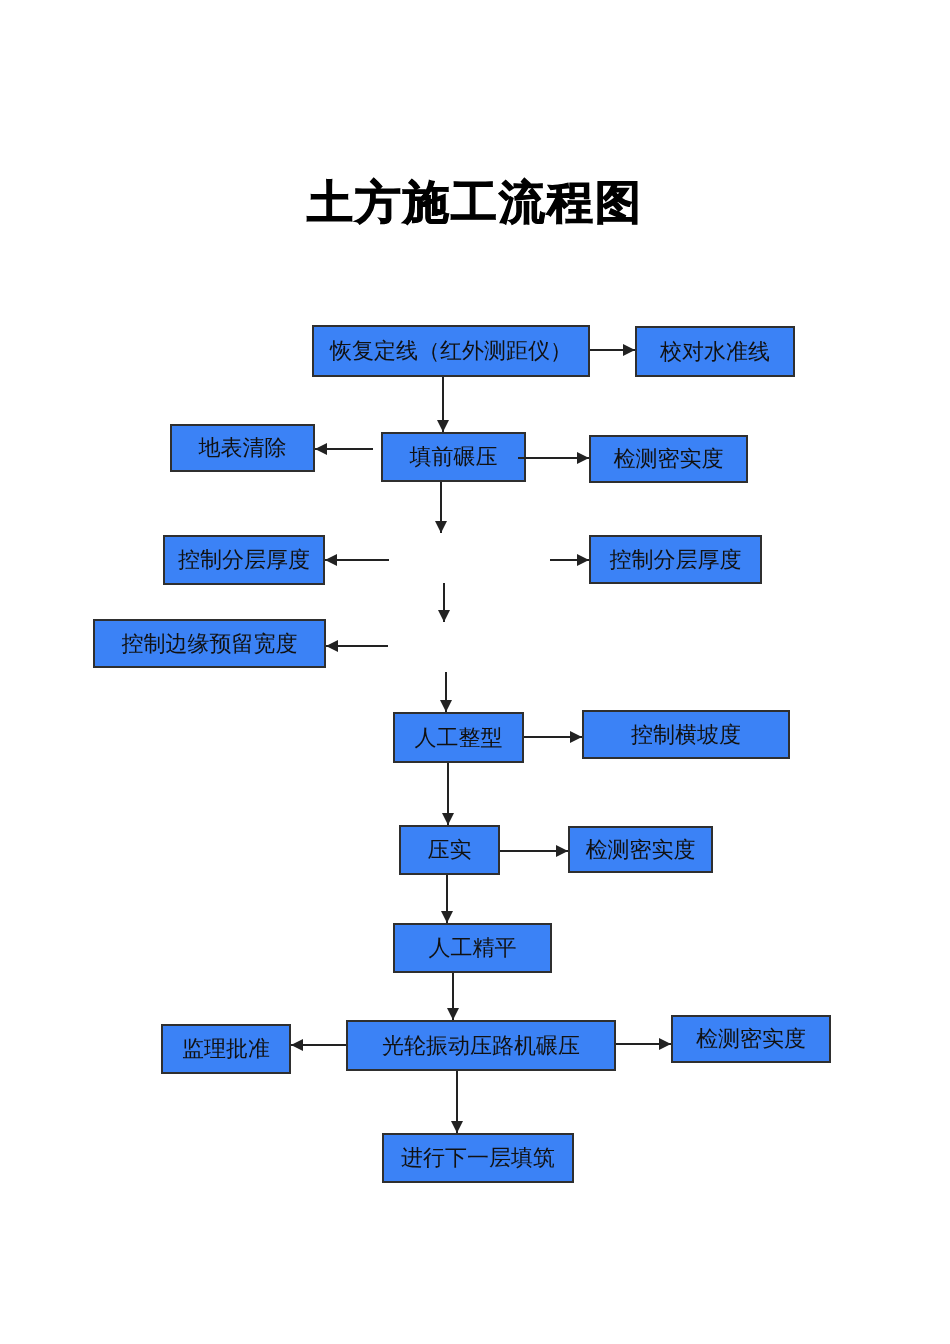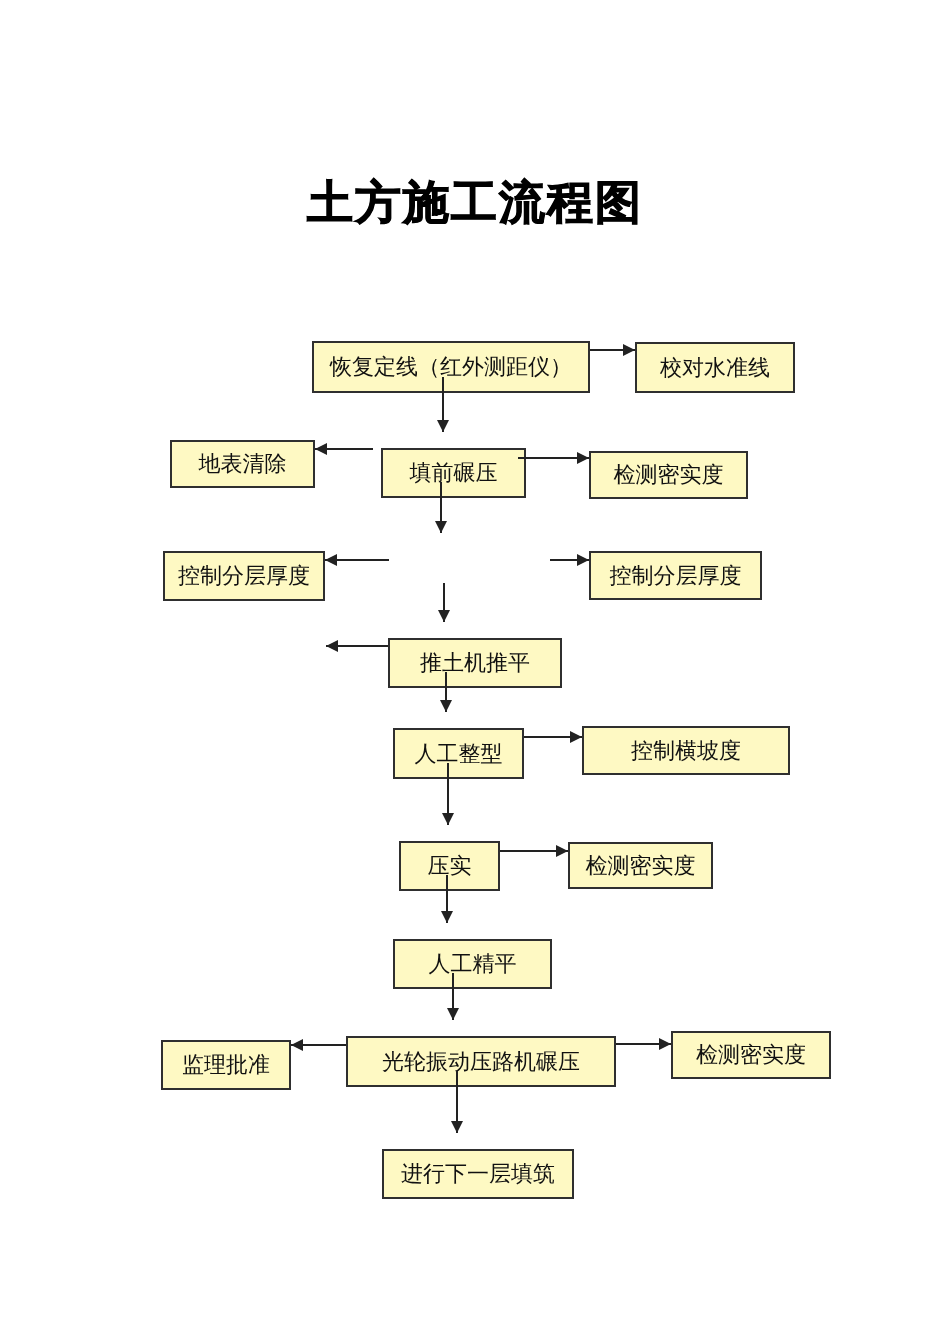--- a/index.html
+++ b/index.html
@@ -18,29 +18,28 @@
     text-align: center;
     font-size: 46px;
     font-weight: 900;
     color: #000;
     letter-spacing: 2px;
     -webkit-text-stroke: 1px #000;
   }
   .node {
     position: absolute;
     border: 2px solid #2f2f2f;
-    background: #fef9c3;
+    background: #3b82f6;
     box-sizing: border-box;
     display: flex;
     align-items: center;
     justify-content: center;
     font-size: 22px;
     color: #111;
     white-space: nowrap;
-    margin-top: 16px;
   }
   .harrow {
     position: absolute;
     height: 2px;
     background: #222;
   }
   .harrow.right::after {
     content: '';
     position: absolute;
     right: 0; top: -5px;
@@ -83,21 +82,21 @@
   <div class="node" style="left:312px;top:325px;width:278px;height:52px">恢复定线（红外测距仪）</div>
   <div class="node" style="left:635px;top:326px;width:160px;height:51px">校对水准线</div>
 
   <div class="node" style="left:170px;top:424px;width:145px;height:48px">地表清除</div>
   <div class="node" style="left:381px;top:432px;width:145px;height:50px">填前碾压</div>
   <div class="node" style="left:589px;top:435px;width:159px;height:48px">检测密实度</div>
 
   <div class="node" style="left:163px;top:535px;width:162px;height:50px">控制分层厚度</div>
   <div class="node" style="left:589px;top:535px;width:173px;height:49px">控制分层厚度</div>
 
-  <div class="node" style="left:388px;top:622px;width:174px;height:50px">推土机推平</div>
+  <div class="node" style="left:93px;top:619px;width:233px;height:49px">控制边缘预留宽度</div>
 
   <div class="node" style="left:393px;top:712px;width:131px;height:51px">人工整型</div>
   <div class="node" style="left:582px;top:710px;width:208px;height:49px">控制横坡度</div>
 
   <div class="node" style="left:399px;top:825px;width:101px;height:50px">压实</div>
   <div class="node" style="left:568px;top:826px;width:145px;height:47px">检测密实度</div>
 
   <div class="node" style="left:393px;top:923px;width:159px;height:50px">人工精平</div>
 
   <div class="node" style="left:161px;top:1024px;width:130px;height:50px">监理批准</div>

